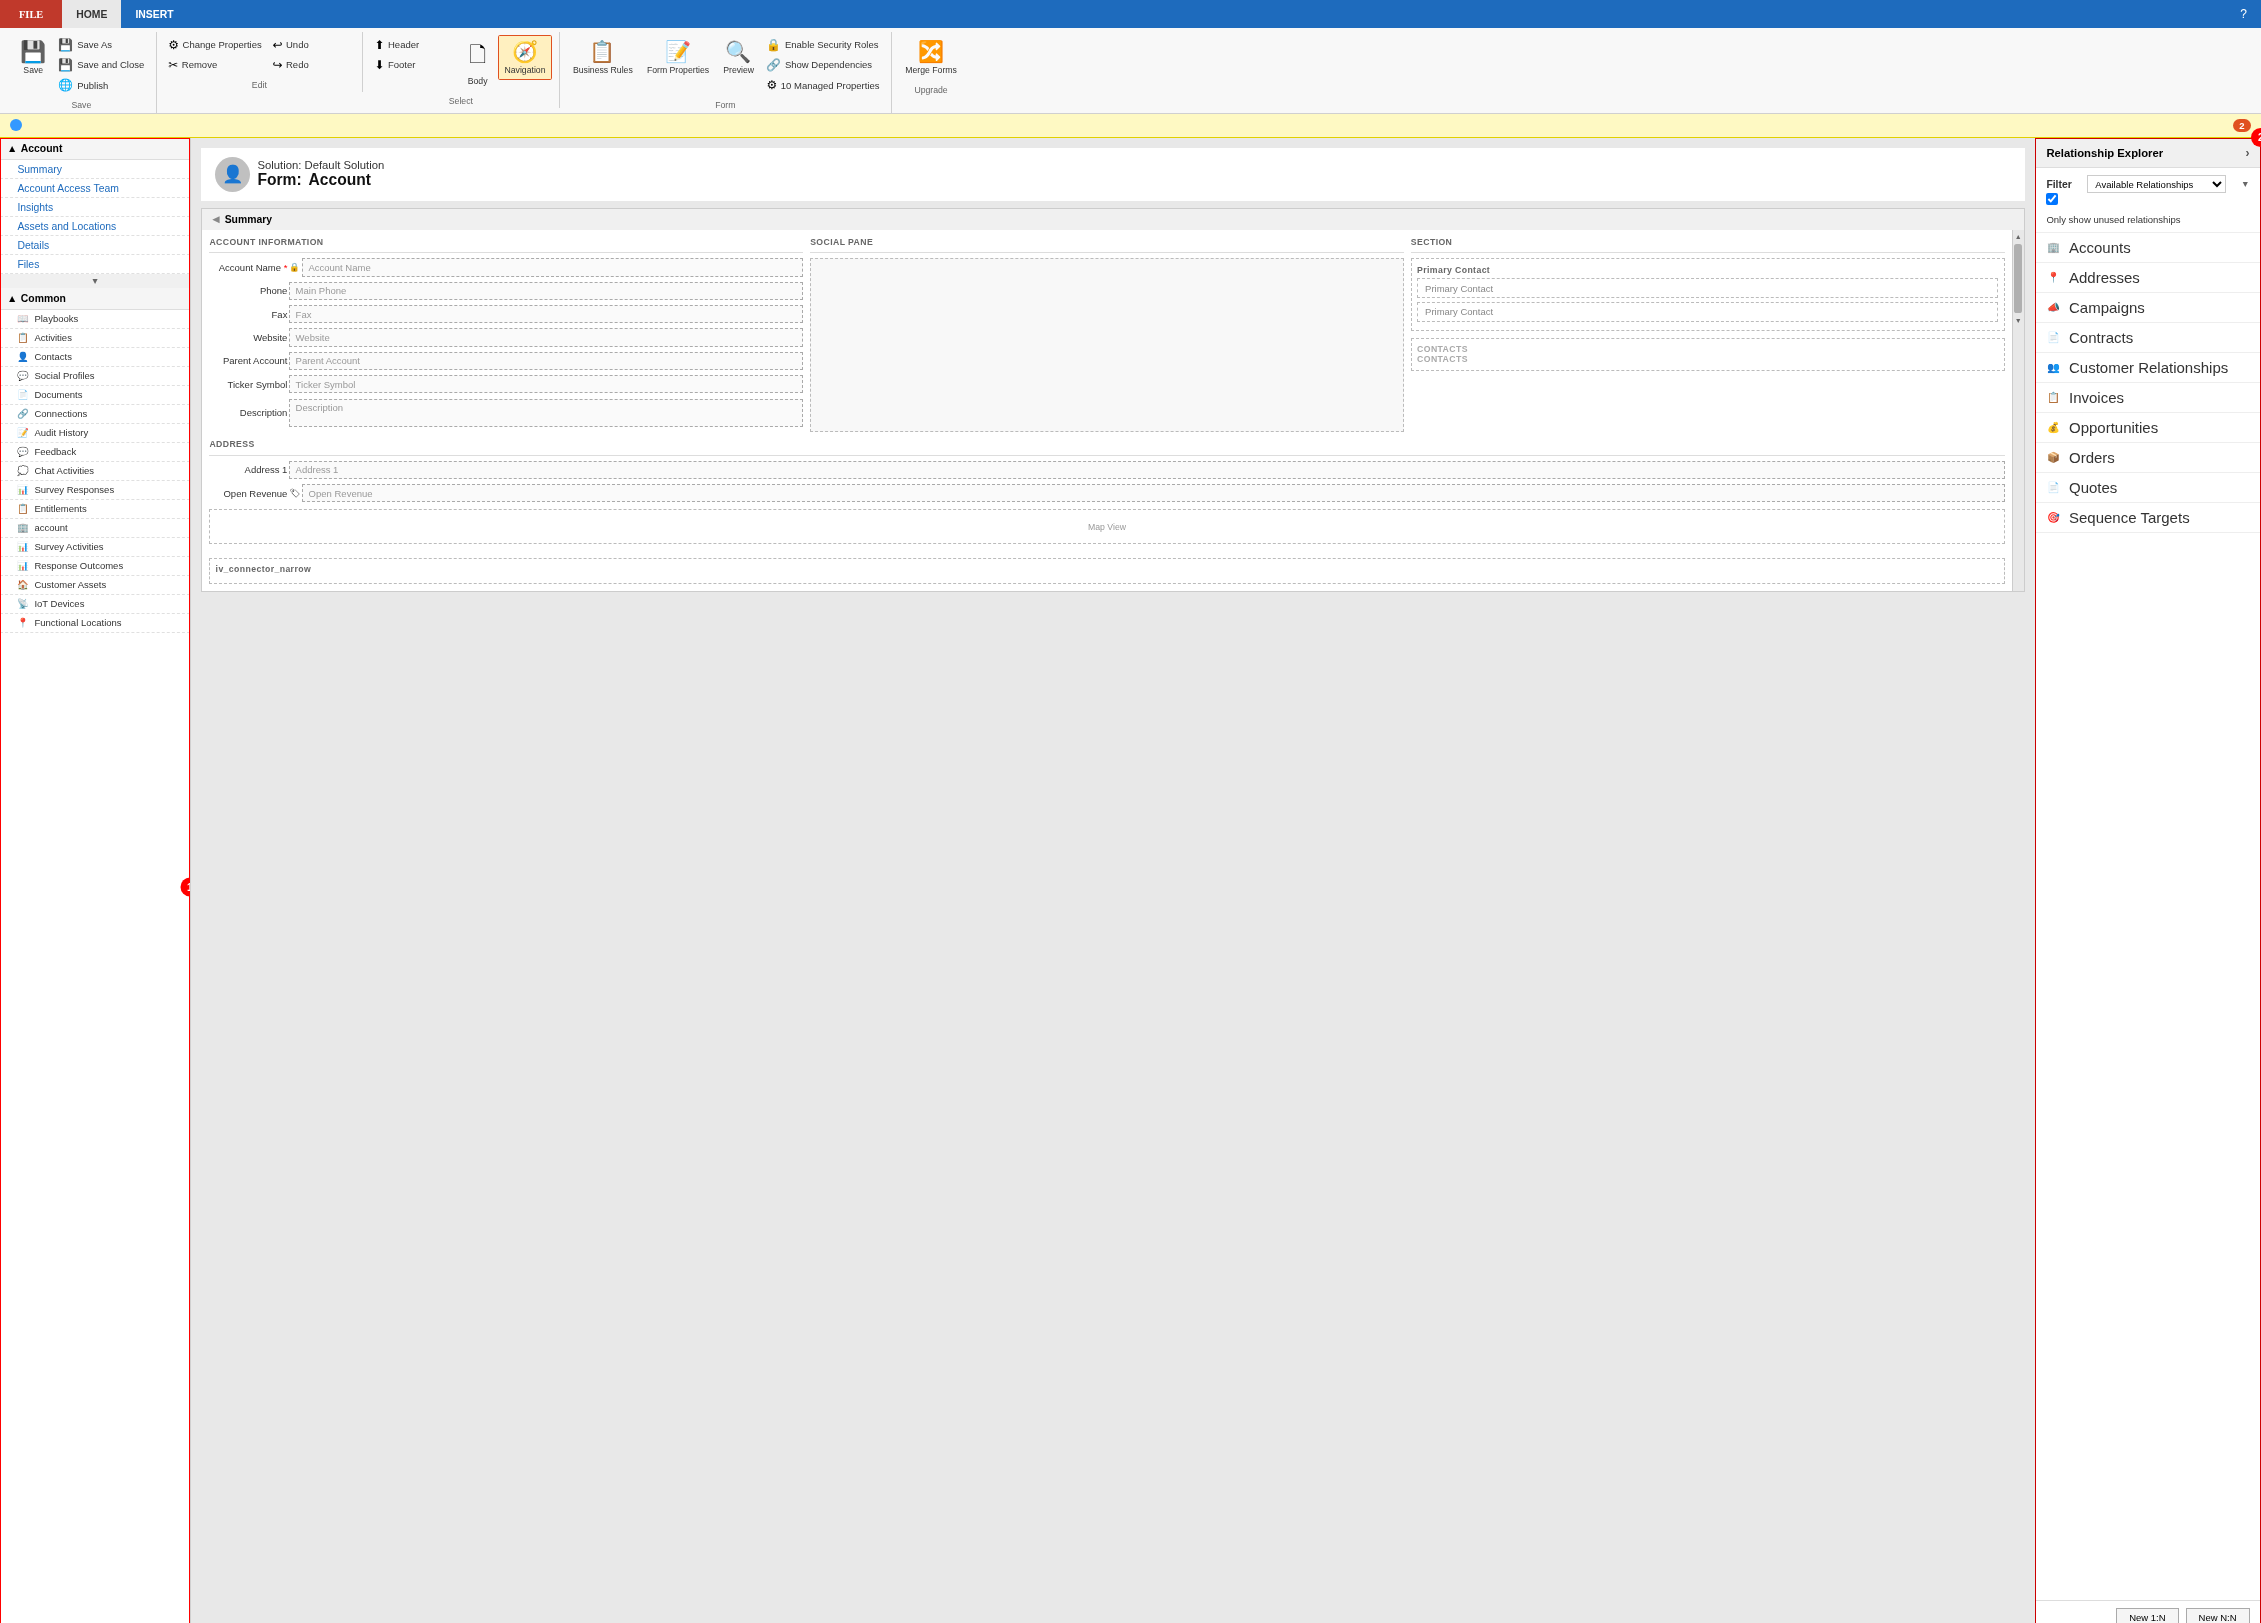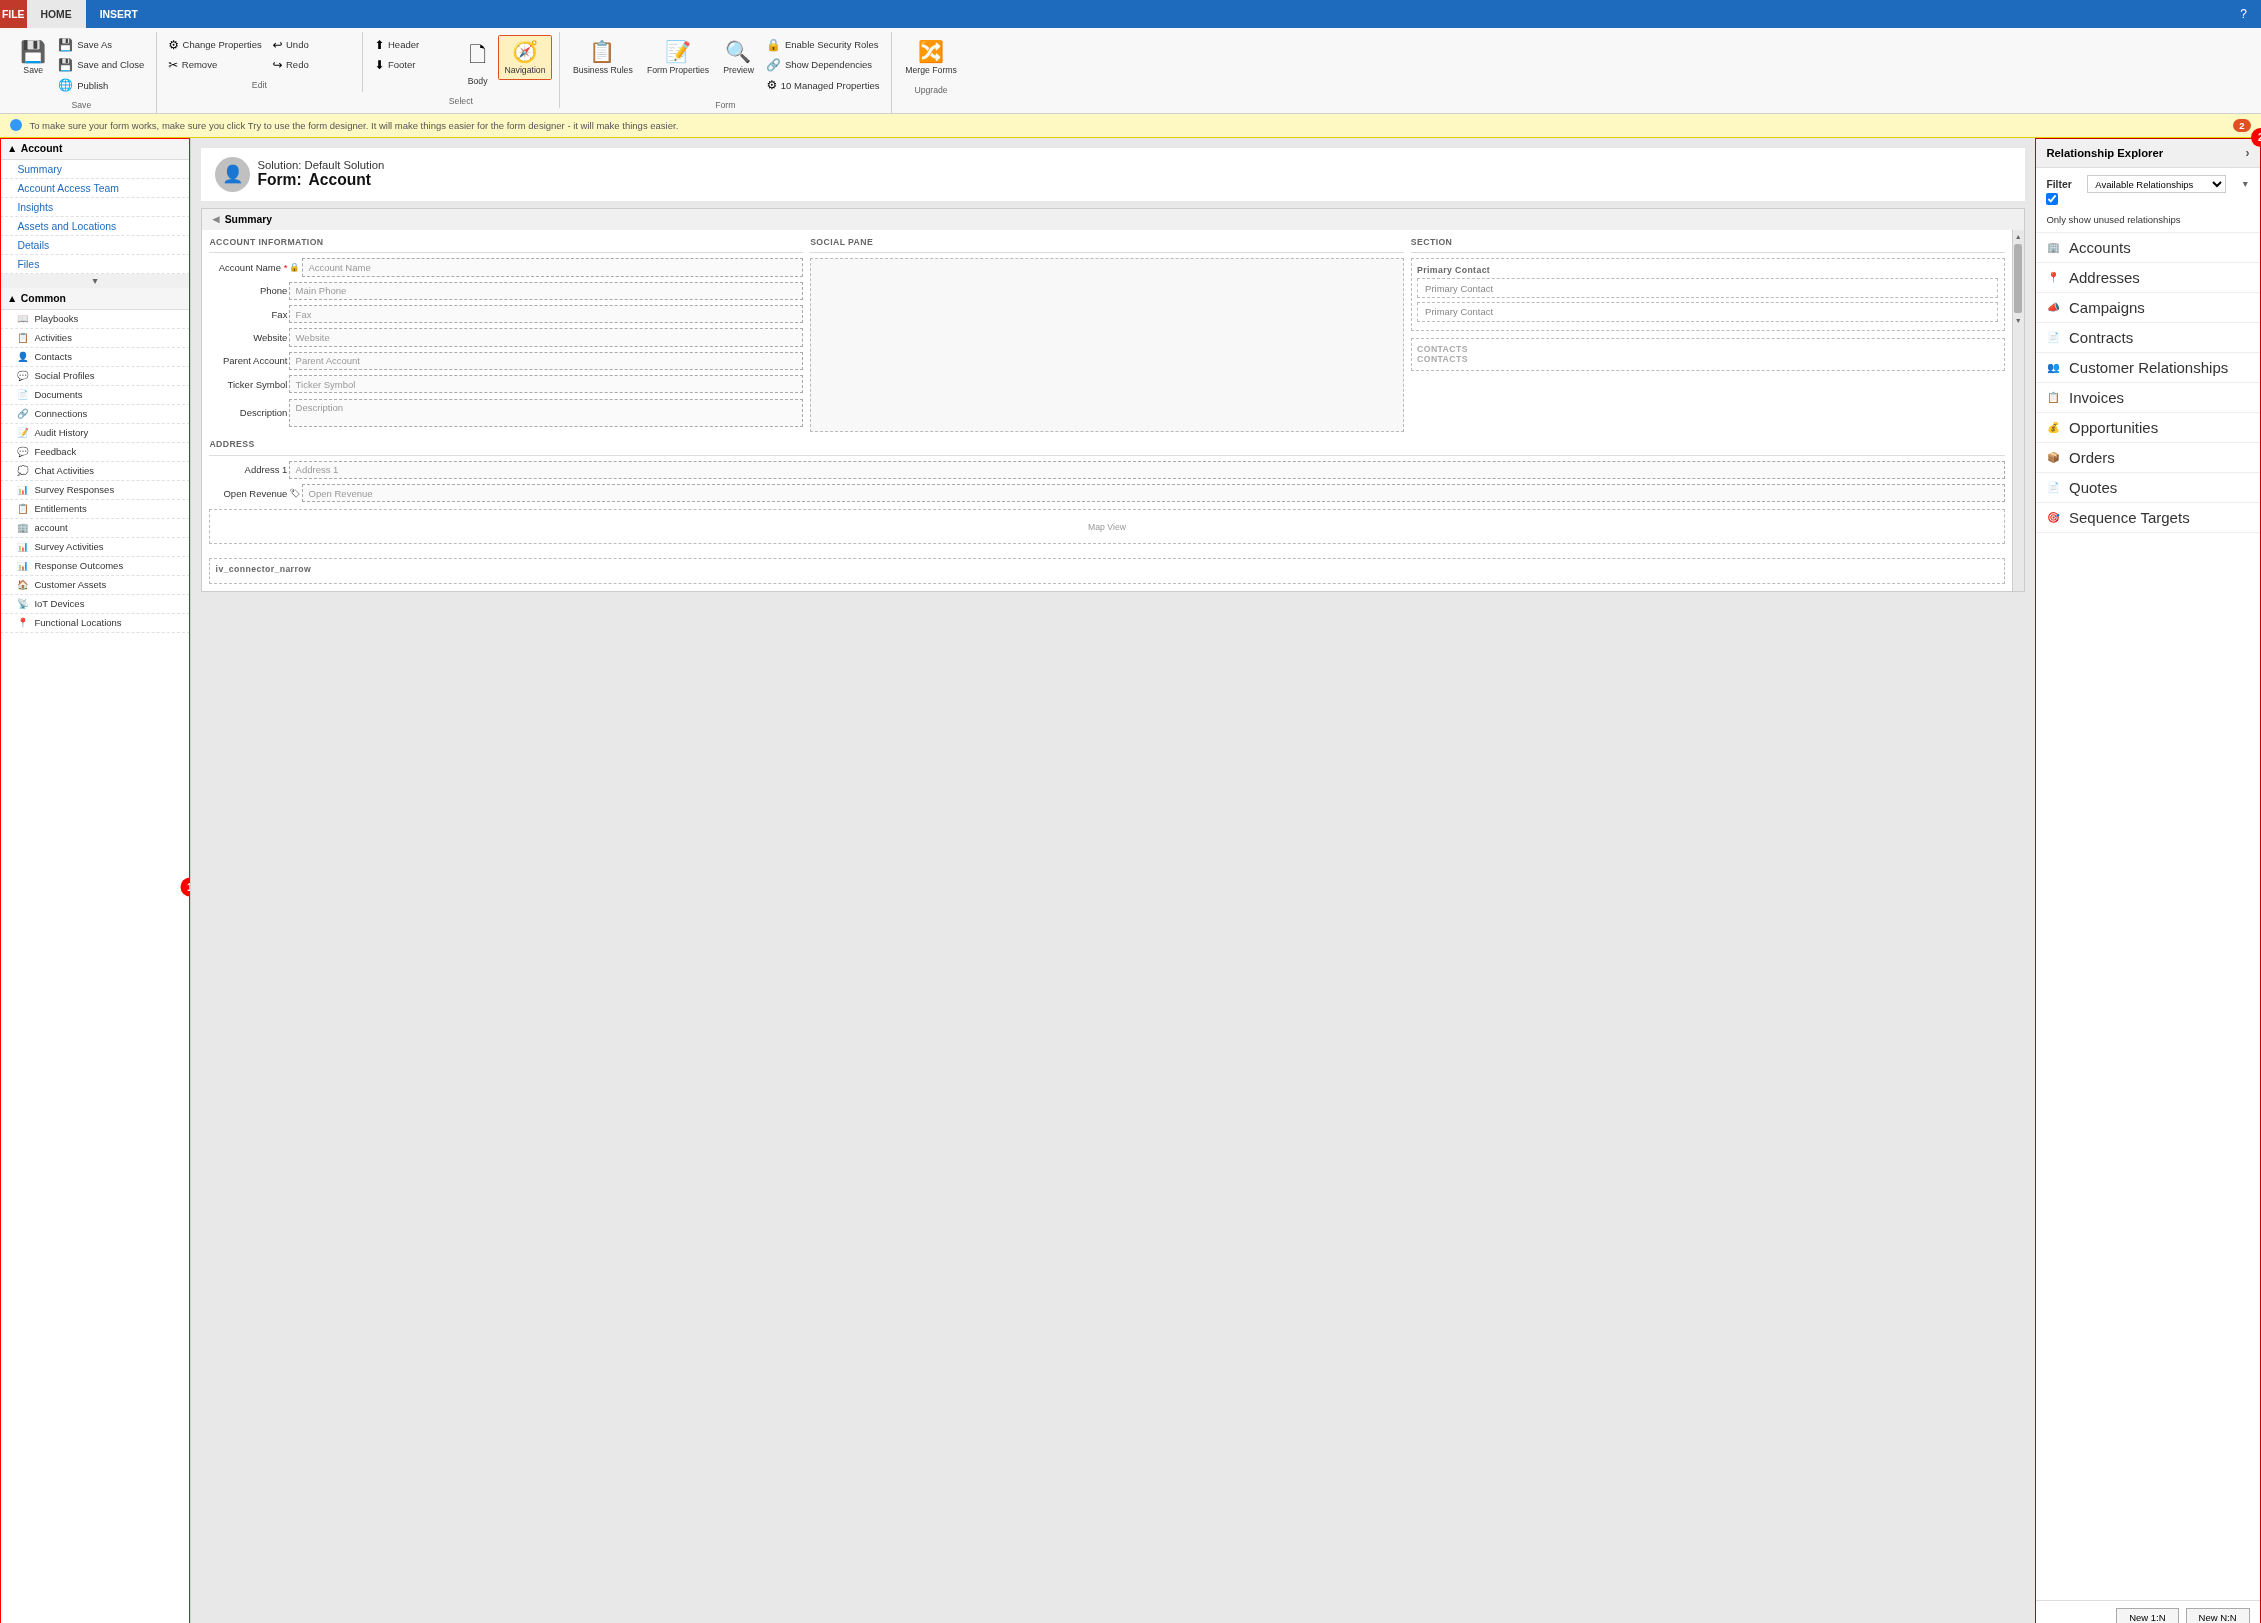--- a/index.html
+++ b/index.html
@@ -1,20 +1,20 @@
 <!DOCTYPE html>
 <html style="font-size:14px"><head>
   <meta charset="utf-8">
   <style>
     * { box-sizing: border-box; margin: 0; padding: 0; }
     body { font-family: 'Segoe UI', Tahoma, Geneva, Verdana, sans-serif; font-size: 10.4px; background: #f0f0f0; overflow: hidden; }
 
     
     .title-bar { display: flex; align-items: center; background: #1e6bbd; height: 28px; }
-    .title-bar-file { background: #c0392b; color: white; padding: 0 2px; height: 100%; display: flex; align-items: center; font-weight: bold; font-size: 10.4px; cursor: pointer; }
+    .title-bar-file { background: #c0392b; color: white; padding: 0 19px; height: 100%; display: flex; align-items: center; font-weight: bold; font-size: 10.4px; cursor: pointer; font-family: Liberation Serif, serif; }
     .title-bar-tab { color: white; padding: 0 14px; height: 100%; display: flex; align-items: center; font-size: 10.4px; cursor: pointer; font-weight: bold; }
     .title-bar-tab.active { background: #e8e8e8; color: #333; }
     .title-bar-help { margin-left: auto; color: white; padding: 0 14px; font-size: 12px; cursor: pointer; }
 
     
     .ribbon { background: #f8f8f8; border-bottom: 0.9px solid #d0d0d0; padding: 3.5px 7px 0 7px; display: flex; align-items: flex-start; gap: 0; }
     .ribbon-group { display: flex; flex-direction: column; align-items: center; border-right: 0.9px solid #d0d0d0; padding: 0 7px; min-width: fit-content; }
     .ribbon-group-label { font-size: 8.7px; color: #666; margin-top: 1.7px; padding-bottom: 2.6px; text-align: center; }
     .ribbon-items { display: flex; align-items: flex-start; gap: 1.7px; padding: 3.5px 0; }
     .ribbon-btn-large { display: flex; flex-direction: column; align-items: center; padding: 3.5px 5.2px; cursor: pointer; border: 0.9px solid transparent; border-radius: 1.7px; min-width: 38px; }
@@ -219,21 +219,20 @@
         <span class="icon">🔀</span>
         <span class="label">Merge Forms</span>
       </div>
     </div>
     <div class="ribbon-group-label">Upgrade</div>
   </div>
 </div>
 
 <div class="notification-bar">
   <div class="notification-dot"></div>
-  <span class="notification-text">To make sure your form works, make sure you click Try to use the form designer. It will make things easier for the form designer - it will make things easier.</span>
   <span class="notification-num">2</span>
 </div>
 
 <div class="main-layout" style="position:relative;">
 
   <div class="left-nav" style="position:relative;">
 
     <div style="position:relative;">
       <div class="nav-section-header">
         <span>▲</span>

